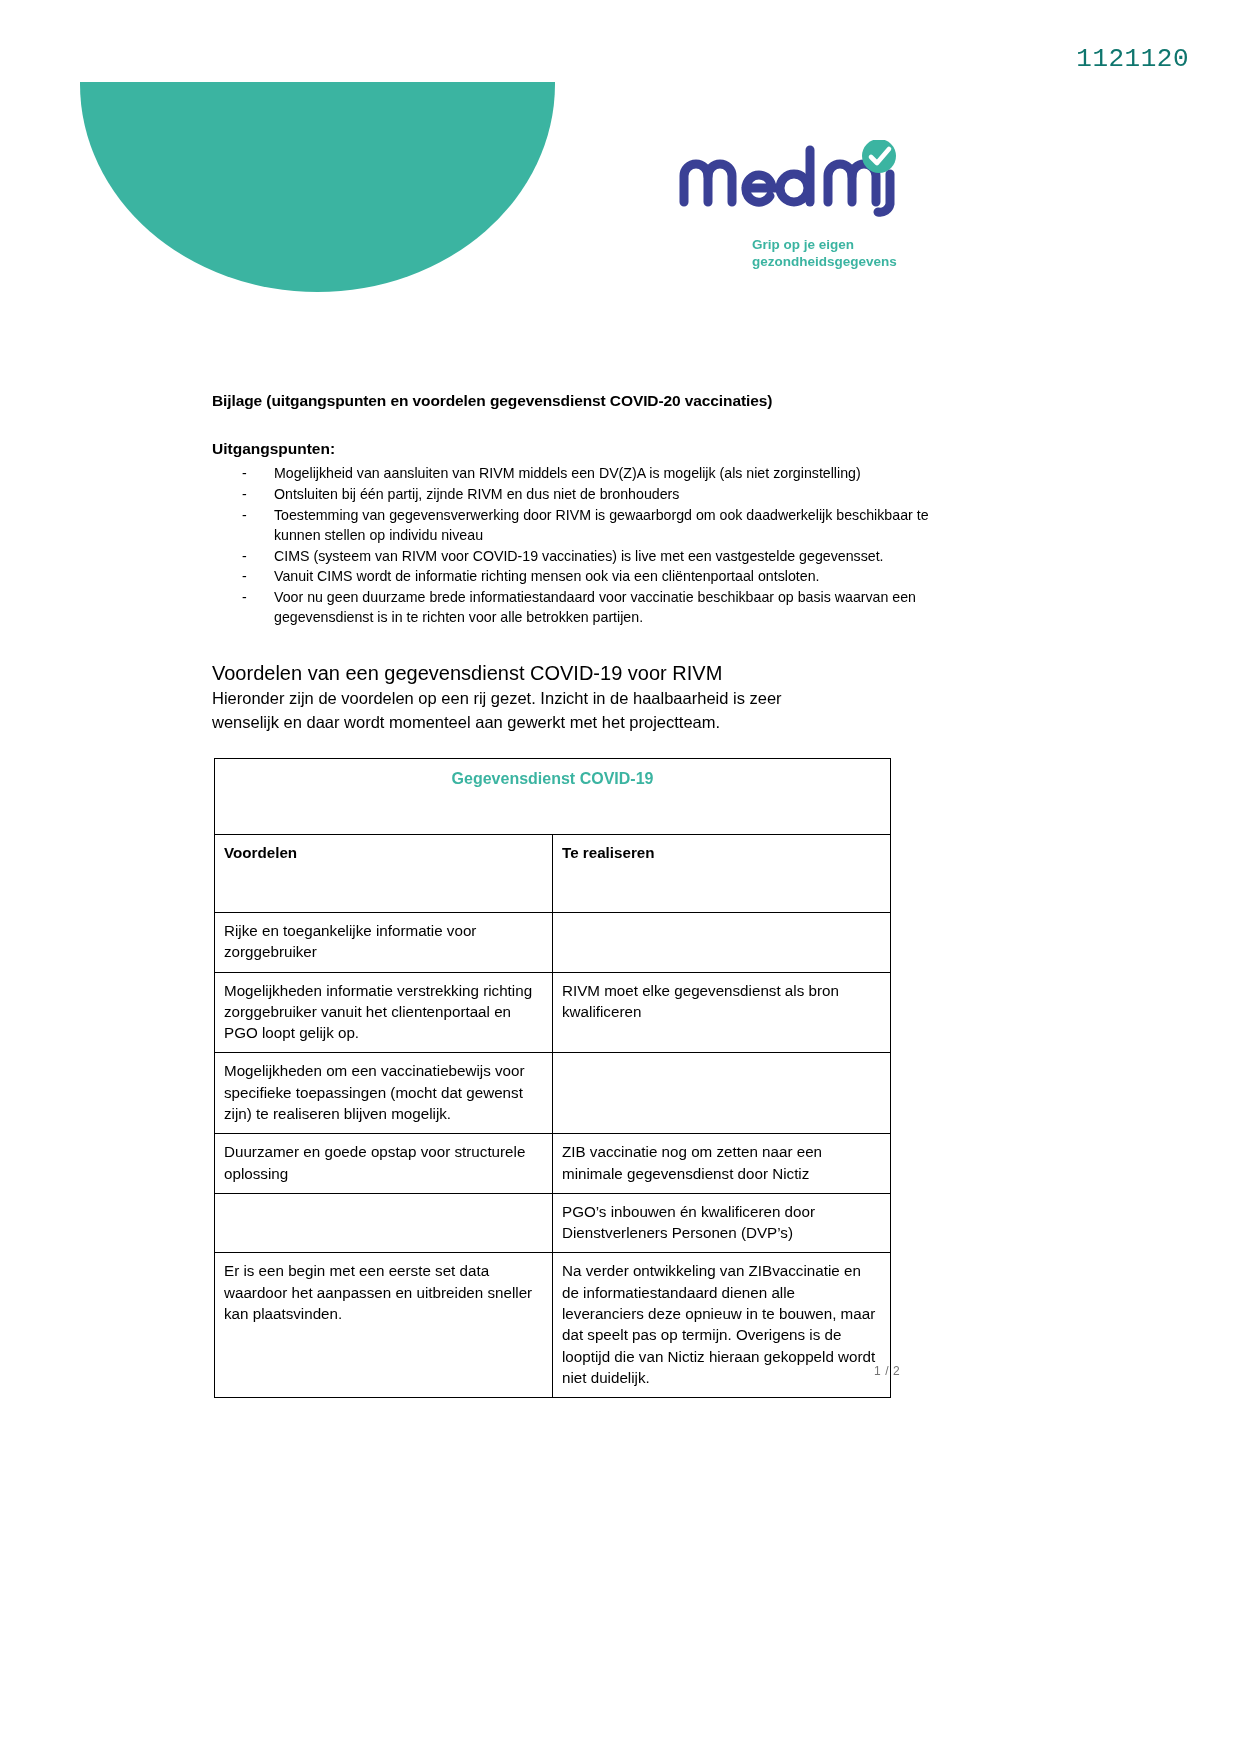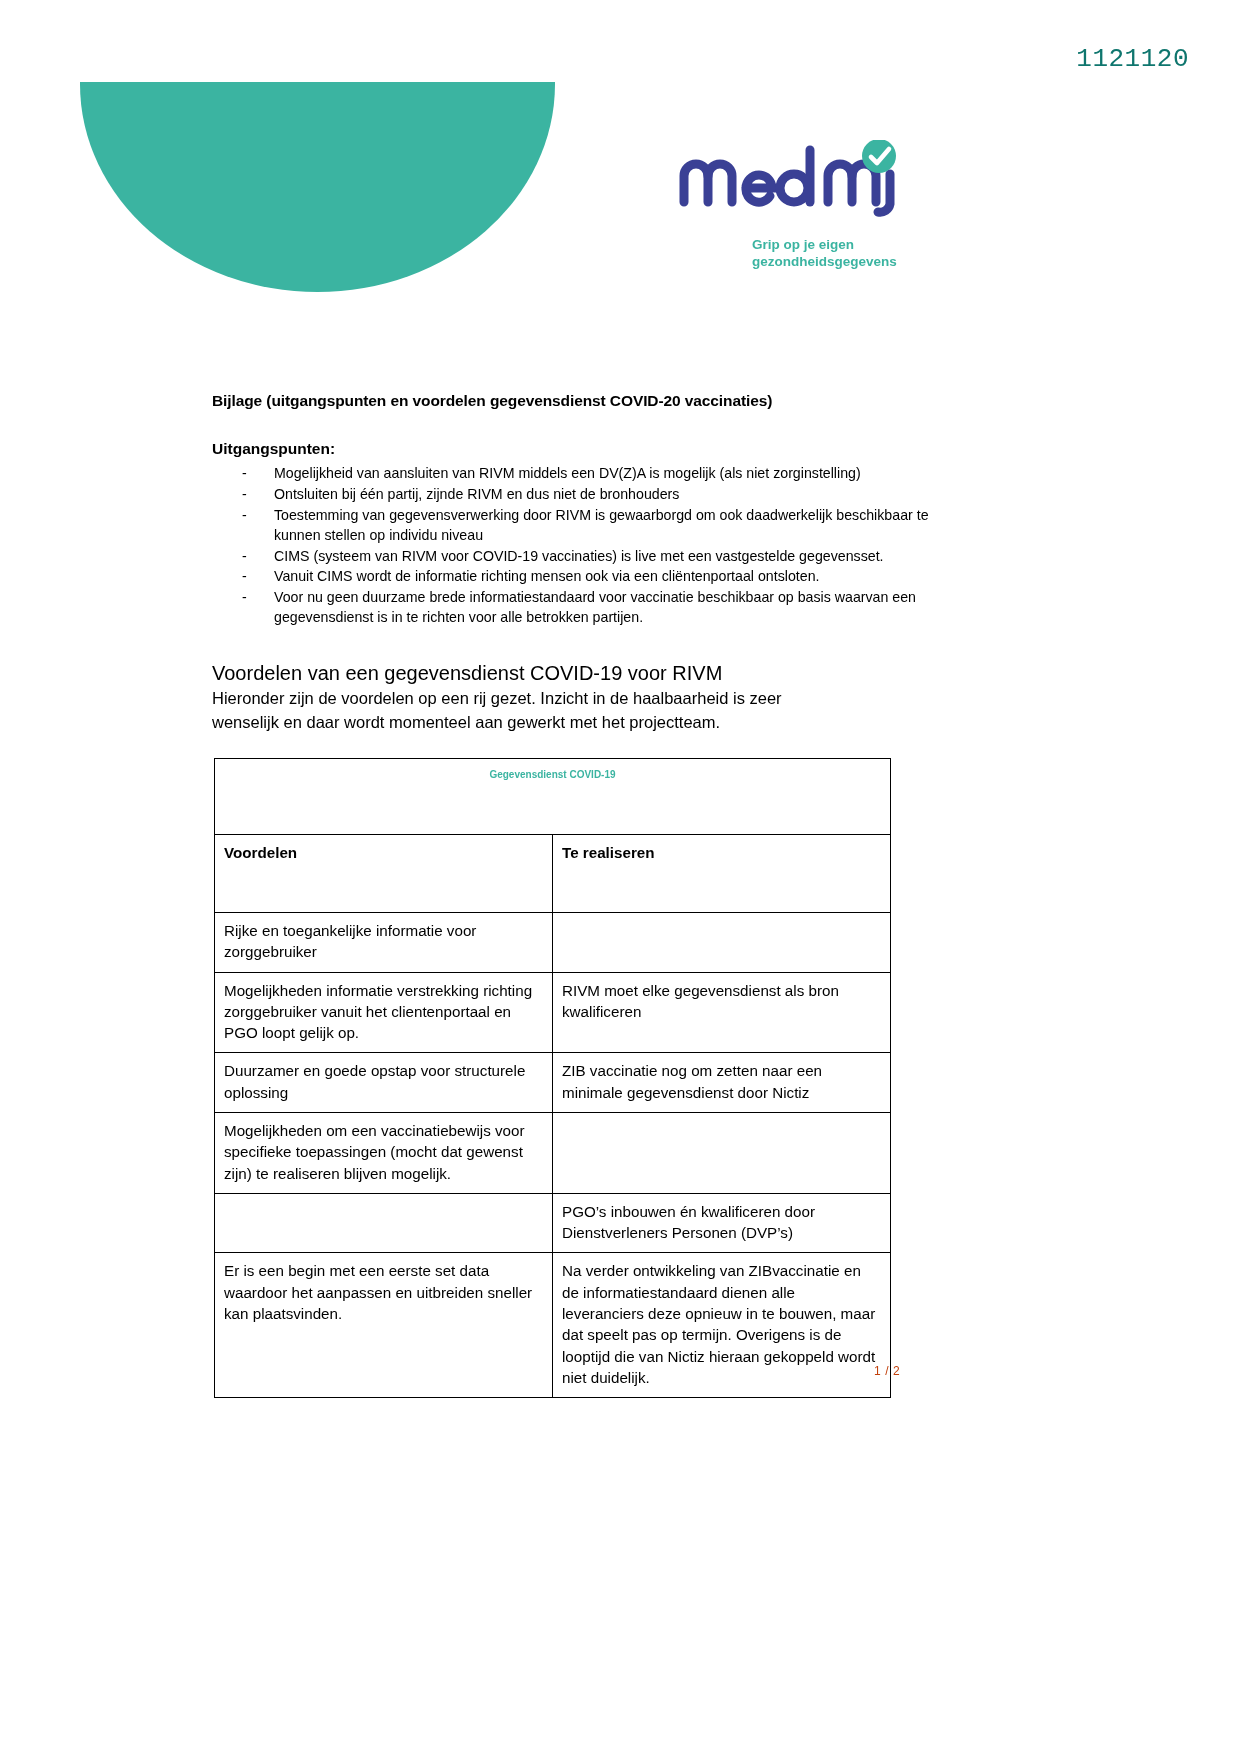--- a/index.html
+++ b/index.html
@@ -129,39 +129,39 @@
     padding: 7px 9px 9px 9px;
     font-size: 15.2px;
     line-height: 1.40;
     text-align: left;
     font-weight: normal;
   }
   table.benefits .title-cell {
     text-align: center;
     color: #3bb4a1;
     font-weight: bold;
-    font-size: 10px;
+    font-size: 16px;
     height: 44px;
     padding-top: 9px;
     padding-bottom: 22px;
   }
   table.benefits .col-head {
     font-weight: bold;
     height: 46px;
     padding-bottom: 24px;
   }
   .col-a { width: 338px; }
   .col-b { width: 338px; }
 
   .page-num {
     position: absolute;
     left: 874px;
     top: 1364px;
     font-size: 12px;
-    color: #c2410c;
+    color: #737373;
     letter-spacing: 0.6px;
   }
 </style>
 </head>
 <body>
 
 <div class="page">
 
   <div class="doc-number">1121120</div>
 
@@ -231,28 +231,28 @@
       </tr>
       <tr>
         <td>Rijke en toegankelijke informatie voor zorggebruiker</td>
         <td></td>
       </tr>
       <tr>
         <td>Mogelijkheden informatie verstrekking richting zorggebruiker vanuit het clientenportaal en PGO loopt gelijk op.</td>
         <td>RIVM moet elke gegevensdienst als bron kwalificeren</td>
       </tr>
       <tr>
+        <td>Mogelijkheden om een vaccinatiebewijs voor specifieke toepassingen (mocht dat gewenst zijn) te realiseren blijven mogelijk.</td>
+        <td></td>
+      </tr>
+      <tr>
         <td>Duurzamer en goede opstap voor structurele oplossing</td>
         <td>ZIB vaccinatie nog om zetten naar een minimale gegevensdienst door Nictiz</td>
       </tr>
       <tr>
-        <td>Mogelijkheden om een vaccinatiebewijs voor specifieke toepassingen (mocht dat gewenst zijn) te realiseren blijven mogelijk.</td>
-        <td></td>
-      </tr>
-      <tr>
         <td></td>
         <td>PGO’s inbouwen én kwalificeren door Dienstverleners Personen (DVP’s)</td>
       </tr>
       <tr>
         <td>Er is een begin met een eerste set data waardoor het aanpassen en uitbreiden sneller kan plaatsvinden.</td>
         <td>Na verder ontwikkeling van ZIBvaccinatie en de informatiestandaard dienen alle leveranciers deze opnieuw in te bouwen, maar dat speelt pas op termijn. Overigens is de looptijd die van Nictiz hieraan gekoppeld wordt niet duidelijk.</td>
       </tr>
     </tbody>
   </table>
 

